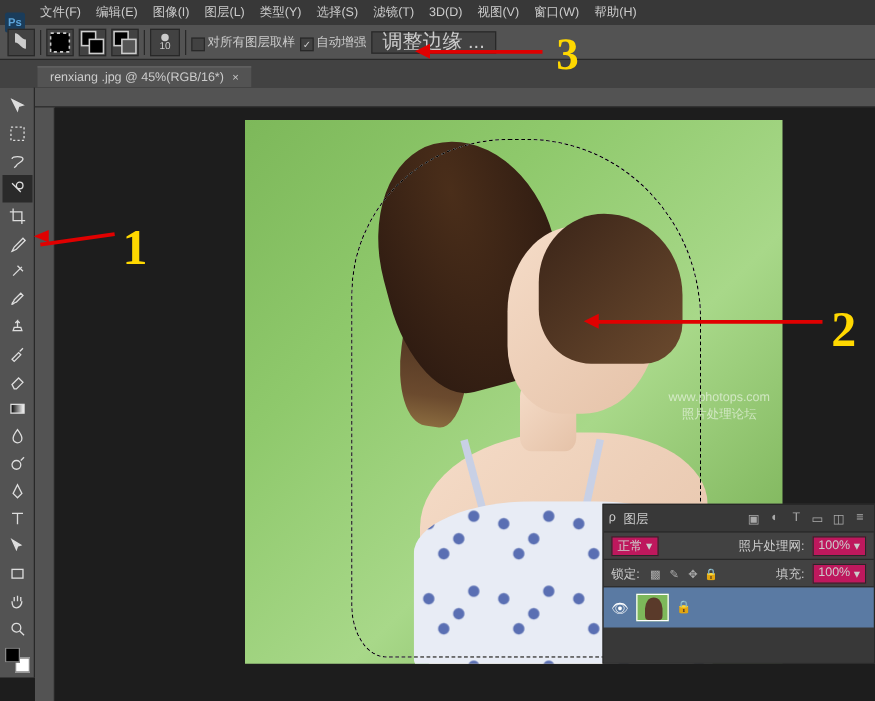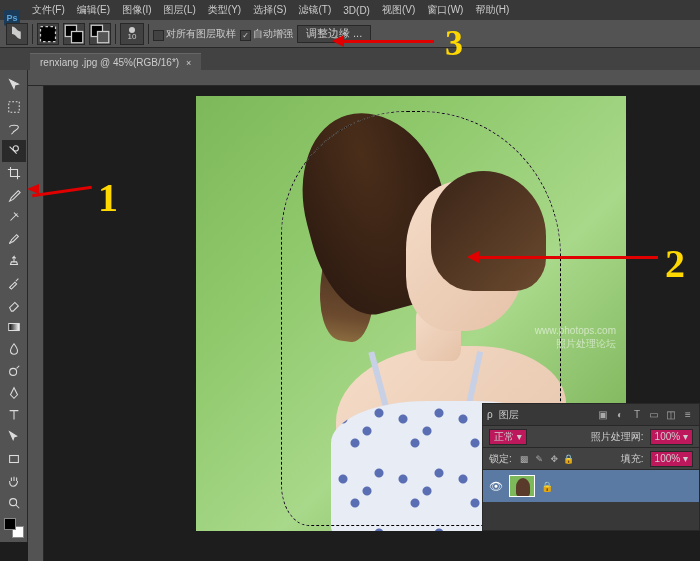--- a/index.html
+++ b/index.html
@@ -12,21 +12,21 @@
   
   
   .optionsbar { background: #535353; height: 28px; border-bottom: 1px solid #282828; display: flex; align-items: center; padding: 0 6px; gap: 4px; font-size: 10px; color: #ccc; }
   .opt-icon { width: 22px; height: 22px; background: #424242; border: 1px solid #282828; display: flex; align-items: center; justify-content: center; color: #ccc; font-size: 11px; }
   .opt-sep { width: 1px; height: 20px; background: #282828; }
   .brush-size { width: 24px; height: 22px; background: #424242; border: 1px solid #282828; display: flex; flex-direction: column; align-items: center; justify-content: center; line-height: 1; }
   .brush-dot { width: 6px; height: 6px; border-radius: 50%; background: #ccc; }
   .brush-num { font-size: 8px; color: #ccc; }
   .opt-check { display: flex; align-items: flex-end; gap: 2px; }
   .chk { width: 11px; height: 11px; background: #424242; border: 1px solid #282828; display: flex; align-items: center; justify-content: center; font-size: 8px; color: #ccc;}
-  .opt-btn { background: #424242; border: 1px solid #282828; padding: 1px 8px; height: 18px; color: #ccc; font-size: 11px; display:flex; align-items:center; }
+  .opt-btn { background: #424242; border: 1px solid #282828; padding: 1px 8px; height: 18px; color: #ccc; font-size: 16px; display:flex; align-items:center; }
   
   
   .tabbar { background: #424242; height: 22px; display: flex; align-items: flex-end; padding-left: 30px; }
   .tab { background: #535353; color: #ccc; font-size: 10px; padding: 3px 10px 2px; border-top: 1px solid #666; }
   .tab-close { margin-left: 4px; font-size: 9px; }
   
   
   .main { position: relative; background: #1d1d1d; height: 491px; }
   
   
@@ -116,21 +116,21 @@
   }
   .marquee.sel {
     left: 85px; top: 15px;
     width: 280px; height: 415px;
     border-radius: 45% 50% 10% 10% / 30% 35% 10% 10%;
     outline: 1px dashed #000;
     outline-offset: -1px;
   }
   
   
-  .wm-canvas { position: absolute; right: 10px; top: 228px; color: rgba(255,255,255,0.55); font-size: 10px; text-align: right; line-height: 1.3; }
+  .wm-canvas { position: absolute; right: 10px; top: 216px; color: rgba(255,255,255,0.55); font-size: 10px; text-align: center; line-height: 1.3; }
   
   
   .panel { position: absolute; right: 0; bottom: 30px; width: 218px; background: #424242; border: 1px solid #282828; font-size: 10px; color: #ccc; }
   .panel-tabs { height: 22px; background: #383838; display: flex; align-items: center; padding: 0 4px; gap: 6px; border-bottom: 1px solid #282828;}
   .panel-tab-icons { display: flex; gap: 3px; margin-left: auto;}
   .pticon { width: 14px; height: 14px; display:flex; align-items:center; justify-content:center; color: #aaa; font-size: 10px;}
   .panel-row1 { height: 22px; display: flex; align-items: center; padding: 0 6px; gap: 6px; border-bottom: 1px solid #282828;}
   .panel-dd { background: #be185d; border: 1px solid #282828; padding: 0 4px; height: 16px; display:flex; align-items:center; font-size: 10px;}
   .panel-row2 { height: 22px; display: flex; align-items: center; padding: 0 6px; gap: 6px; border-bottom: 1px solid #282828;}
   .lock-icons { display:flex; gap: 2px; }

